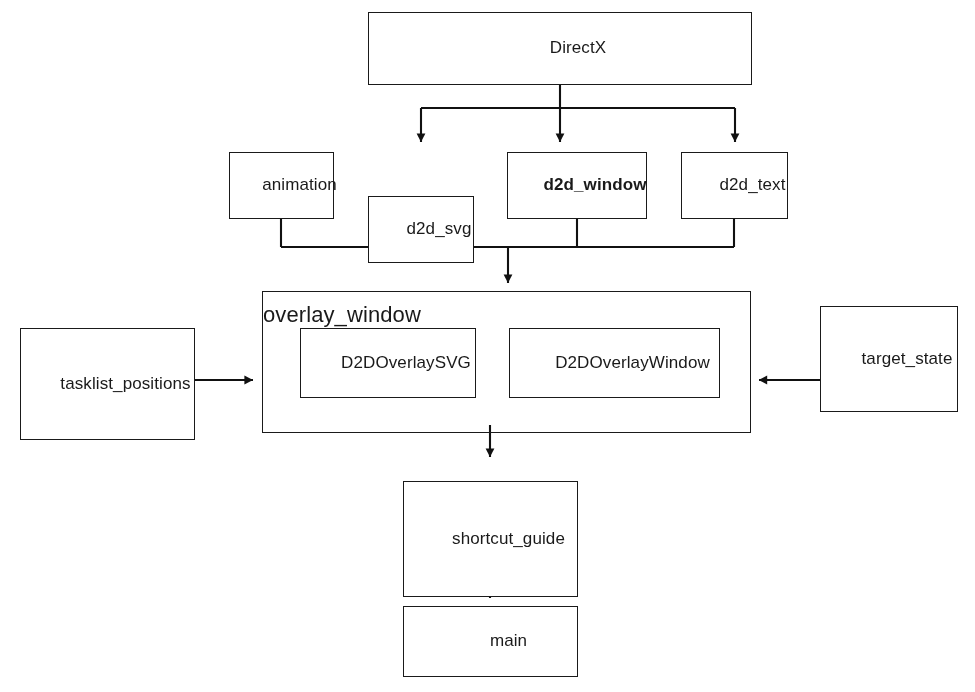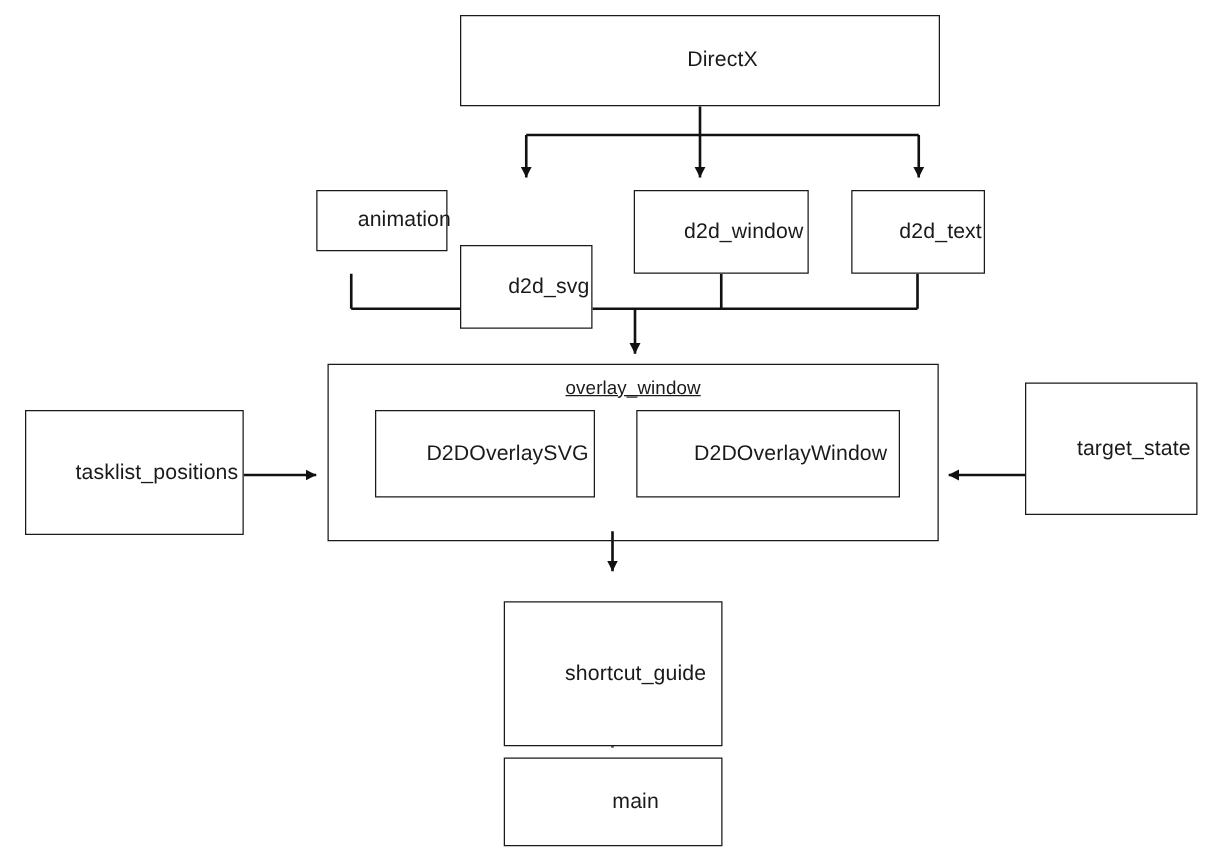--- a/index.html
+++ b/index.html
@@ -43,24 +43,22 @@
   }
   .node.container {
     display: block;
     background: transparent;
   }
   .container-label {
     position: absolute;
     left: 0;
     right: 0;
     top: 10px;
-    text-align: center;
-    font-size: 15px;
+    font-size: 22px;
     color: #1a1a1a;
-    text-decoration: underline;
   }
   .node-label {
     display: block;
   }
 </style>
 </head>
 <body>
 
 <div id="diagram-canvas">
 
@@ -104,49 +102,49 @@
       <path d="M490,425 L490,457" marker-end="url(#arrow-down)"></path>
 
       <path d="M490,570 L490,598" marker-end="url(#arrow-down)"></path>
     </g>
   </svg>
 
   <div class="node" style="left:368px; top:12px; width:384px; height:73px;">
     <span class="node-label">DirectX</span>
   </div>
 
-  <div class="node" style="left:229px; top:152px; width:105px; height:49px;margin-left:24px;">
+  <div class="node" style="left:229px; top:152px; width:105px; height:67px;">
     <span class="node-label">animation</span>
   </div>
 
   <div class="node" style="left:368px; top:152px; width:106px; height:67px;margin-top:44px;">
     <span class="node-label">d2d_svg</span>
   </div>
 
-  <div class="node" style="left:507px; top:152px; width:140px; height:67px;">
+  <div class="node" style="left:507px; top:152px; width:140px; height:67px;font-weight:bold;">
     <span class="node-label">d2d_window</span>
   </div>
 
   <div class="node" style="left:681px; top:152px; width:107px; height:67px;">
     <span class="node-label">d2d_text</span>
   </div>
 
   <div class="node container" style="left:262px; top:291px; width:489px; height:142px;">
     <span class="container-label">overlay_window</span>
 
     <div class="node" style="left:37px; top:36px; width:176px; height:70px;">
       <span class="node-label">D2DOverlaySVG</span>
     </div>
 
     <div class="node" style="left:246px; top:36px; width:211px; height:70px;">
       <span class="node-label">D2DOverlayWindow</span>
     </div>
   </div>
 
-  <div class="node" style="left:20px; top:328px; width:175px; height:100px;">
+  <div class="node" style="left:20px; top:328px; width:175px; height:112px;">
     <span class="node-label">tasklist_positions</span>
   </div>
 
   <div class="node" style="left:820px; top:306px; width:138px; height:106px;">
     <span class="node-label">target_state</span>
   </div>
 
   <div class="node" style="left:403px; top:481px; width:175px; height:116px;">
     <span class="node-label">shortcut_guide</span>
   </div>

